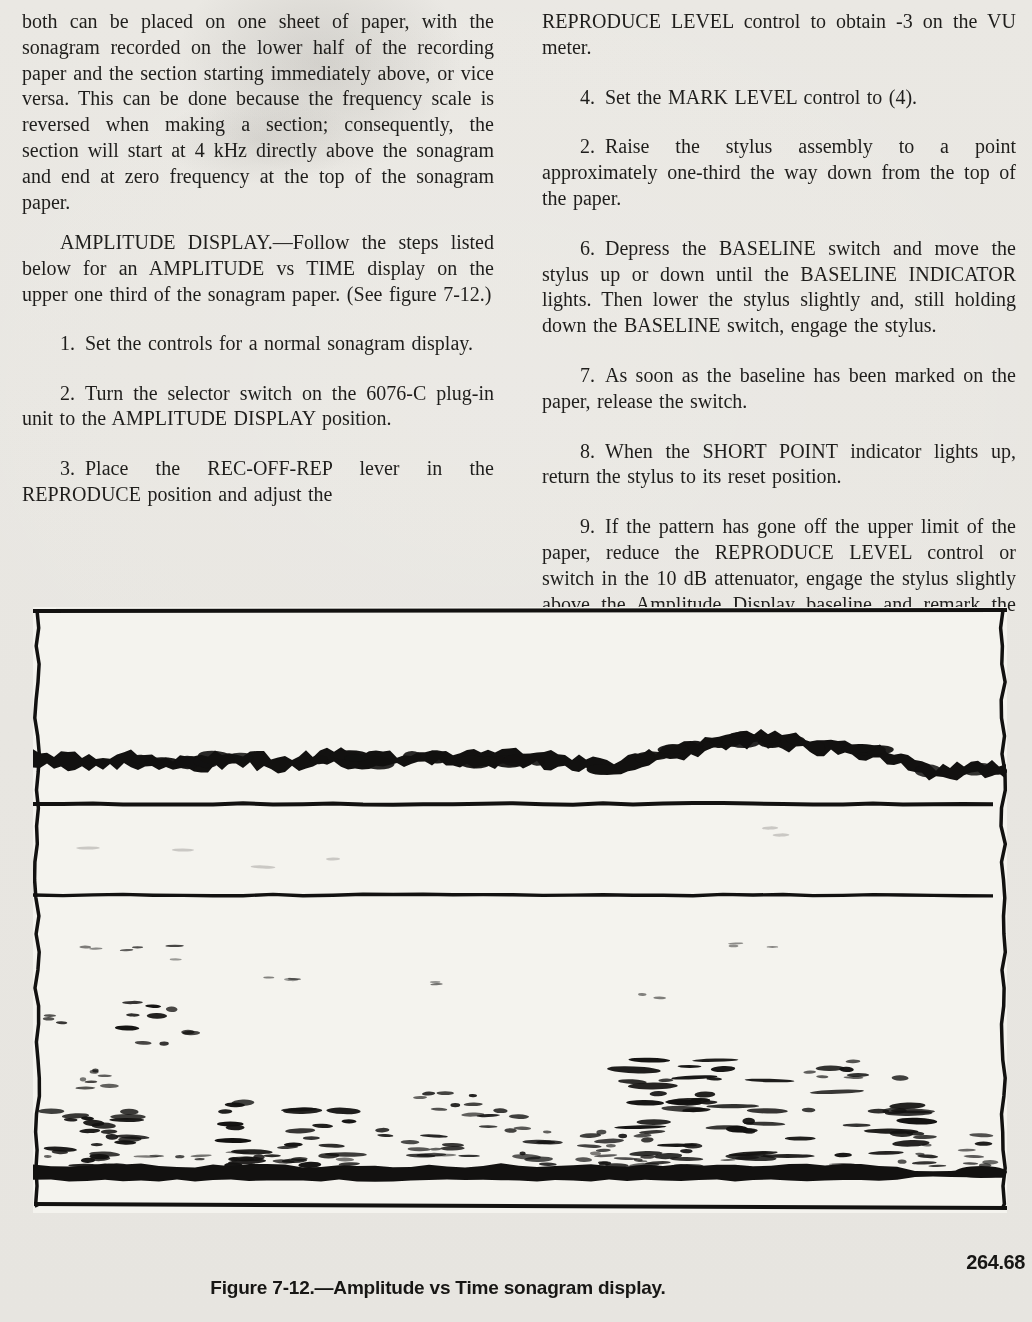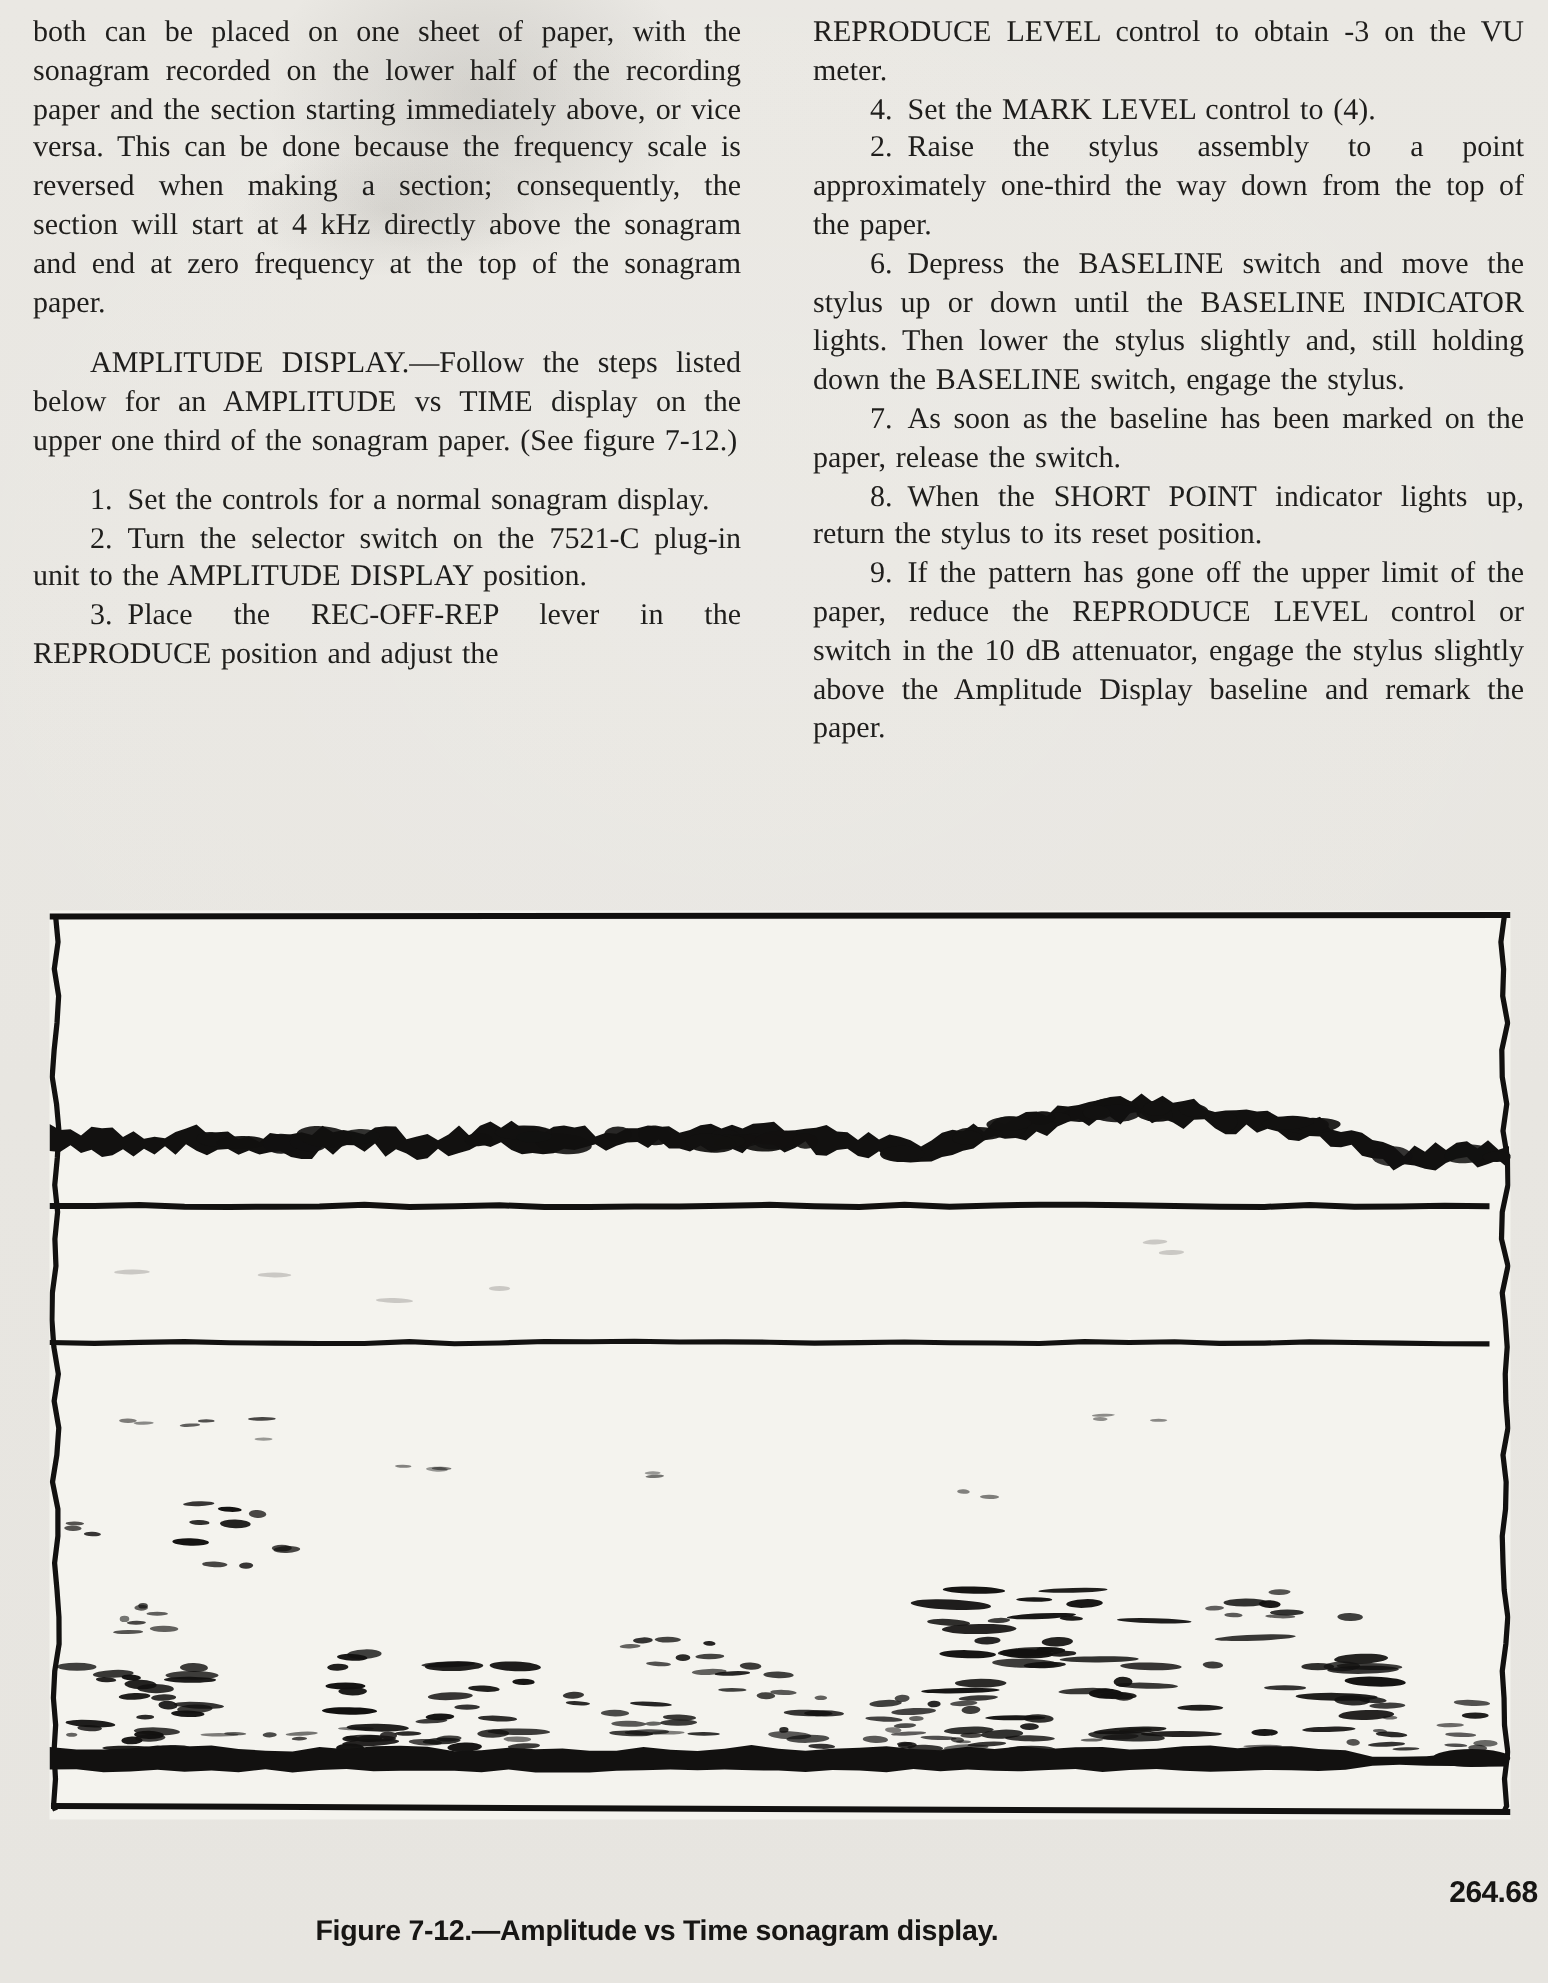--- a/index.html
+++ b/index.html
@@ -14,25 +14,25 @@
       radial-gradient(ellipse 900px 700px at 48% 30%, rgba(255,255,255,0.10), rgba(0,0,0,0) 70%),
       linear-gradient(180deg,#eae8e3 0%, #e8e6e1 55%, #e7e5e0 100%);
     padding-left: 12px;
   }
   .col{
     position:absolute;top:9px;
     font-size:20px;line-height:25.8px;
     text-align:justify;word-spacing:1.5px;
   }
   .col p{margin:0;}
-  .col p.indent{text-indent:38px;}
+  .col p.indent{text-indent:38px;margin-top:24px;}
   #col-left{left:22px;width:472px;}
   #col-right{left:542px;width:474px;}
   #lp2{margin-top:15px;}
-  #lp3{margin-top:13px;}
+  #lp3{margin-top:23px;}
   .smudge{position:absolute;pointer-events:none;}
   #smudge1{left:170px;top:0px;width:290px;height:180px;
     background:radial-gradient(ellipse at 52% 35%, rgba(95,92,86,0.17), rgba(95,92,86,0) 68%);}
   #smudge2{left:160px;top:95px;width:200px;height:90px;
     background:radial-gradient(ellipse at 50% 50%, rgba(95,92,86,0.12), rgba(95,92,86,0) 70%);}
   .figure{
     position:absolute;left:33px;top:607px;width:974px;height:606px;
     background:#f4f3ee;
   }
   .figure svg{display:block;width:974px;height:606px;}
@@ -52,21 +52,21 @@
 
 <div class="page">
 
   <div class="smudge" id="smudge1"></div>
   <div class="smudge" id="smudge2"></div>
 
   <div class="col" id="col-left">
     <p id="lp1">both can be placed on one sheet of paper, with the sonagram recorded on the lower half of the recording paper and the section starting immediately above, or vice versa. This can be done because the frequency scale is reversed when making a section; consequently, the section will start at 4 kHz directly above the sonagram and end at zero frequency at the top of the sonagram paper.</p>
     <p id="lp2" class="indent">AMPLITUDE DISPLAY.—Follow the steps listed below for an AMPLITUDE vs TIME display on the upper one third of the sonagram paper. (See figure 7-12.)</p>
     <p id="lp3" class="indent">1. Set the controls for a normal sonagram display.</p>
-    <p id="lp4" class="indent">2. Turn the selector switch on the 7521-C plug-in unit to the AMPLITUDE DISPLAY position.</p>
+    <p id="lp4" class="indent">2. Turn the selector switch on the 6076-C plug-in unit to the AMPLITUDE DISPLAY position.</p>
     <p id="lp5" class="indent">3. Place the REC-OFF-REP lever in the REPRODUCE position and adjust the</p>
   </div>
 
   <div class="col" id="col-right">
     <p>REPRODUCE LEVEL control to obtain -3 on the VU meter.</p>
     <p class="indent">4. Set the MARK LEVEL control to (4).</p>
     <p class="indent">2. Raise the stylus assembly to a point approximately one-third the way down from the top of the paper.</p>
     <p class="indent">6. Depress the BASELINE switch and move the stylus up or down until the BASELINE INDICATOR lights. Then lower the stylus slightly and, still holding down the BASELINE switch, engage the stylus.</p>
     <p class="indent">7. As soon as the baseline has been marked on the paper, release the switch.</p>
     <p class="indent">8. When the SHORT POINT indicator lights up, return the stylus to its reset position.</p>

